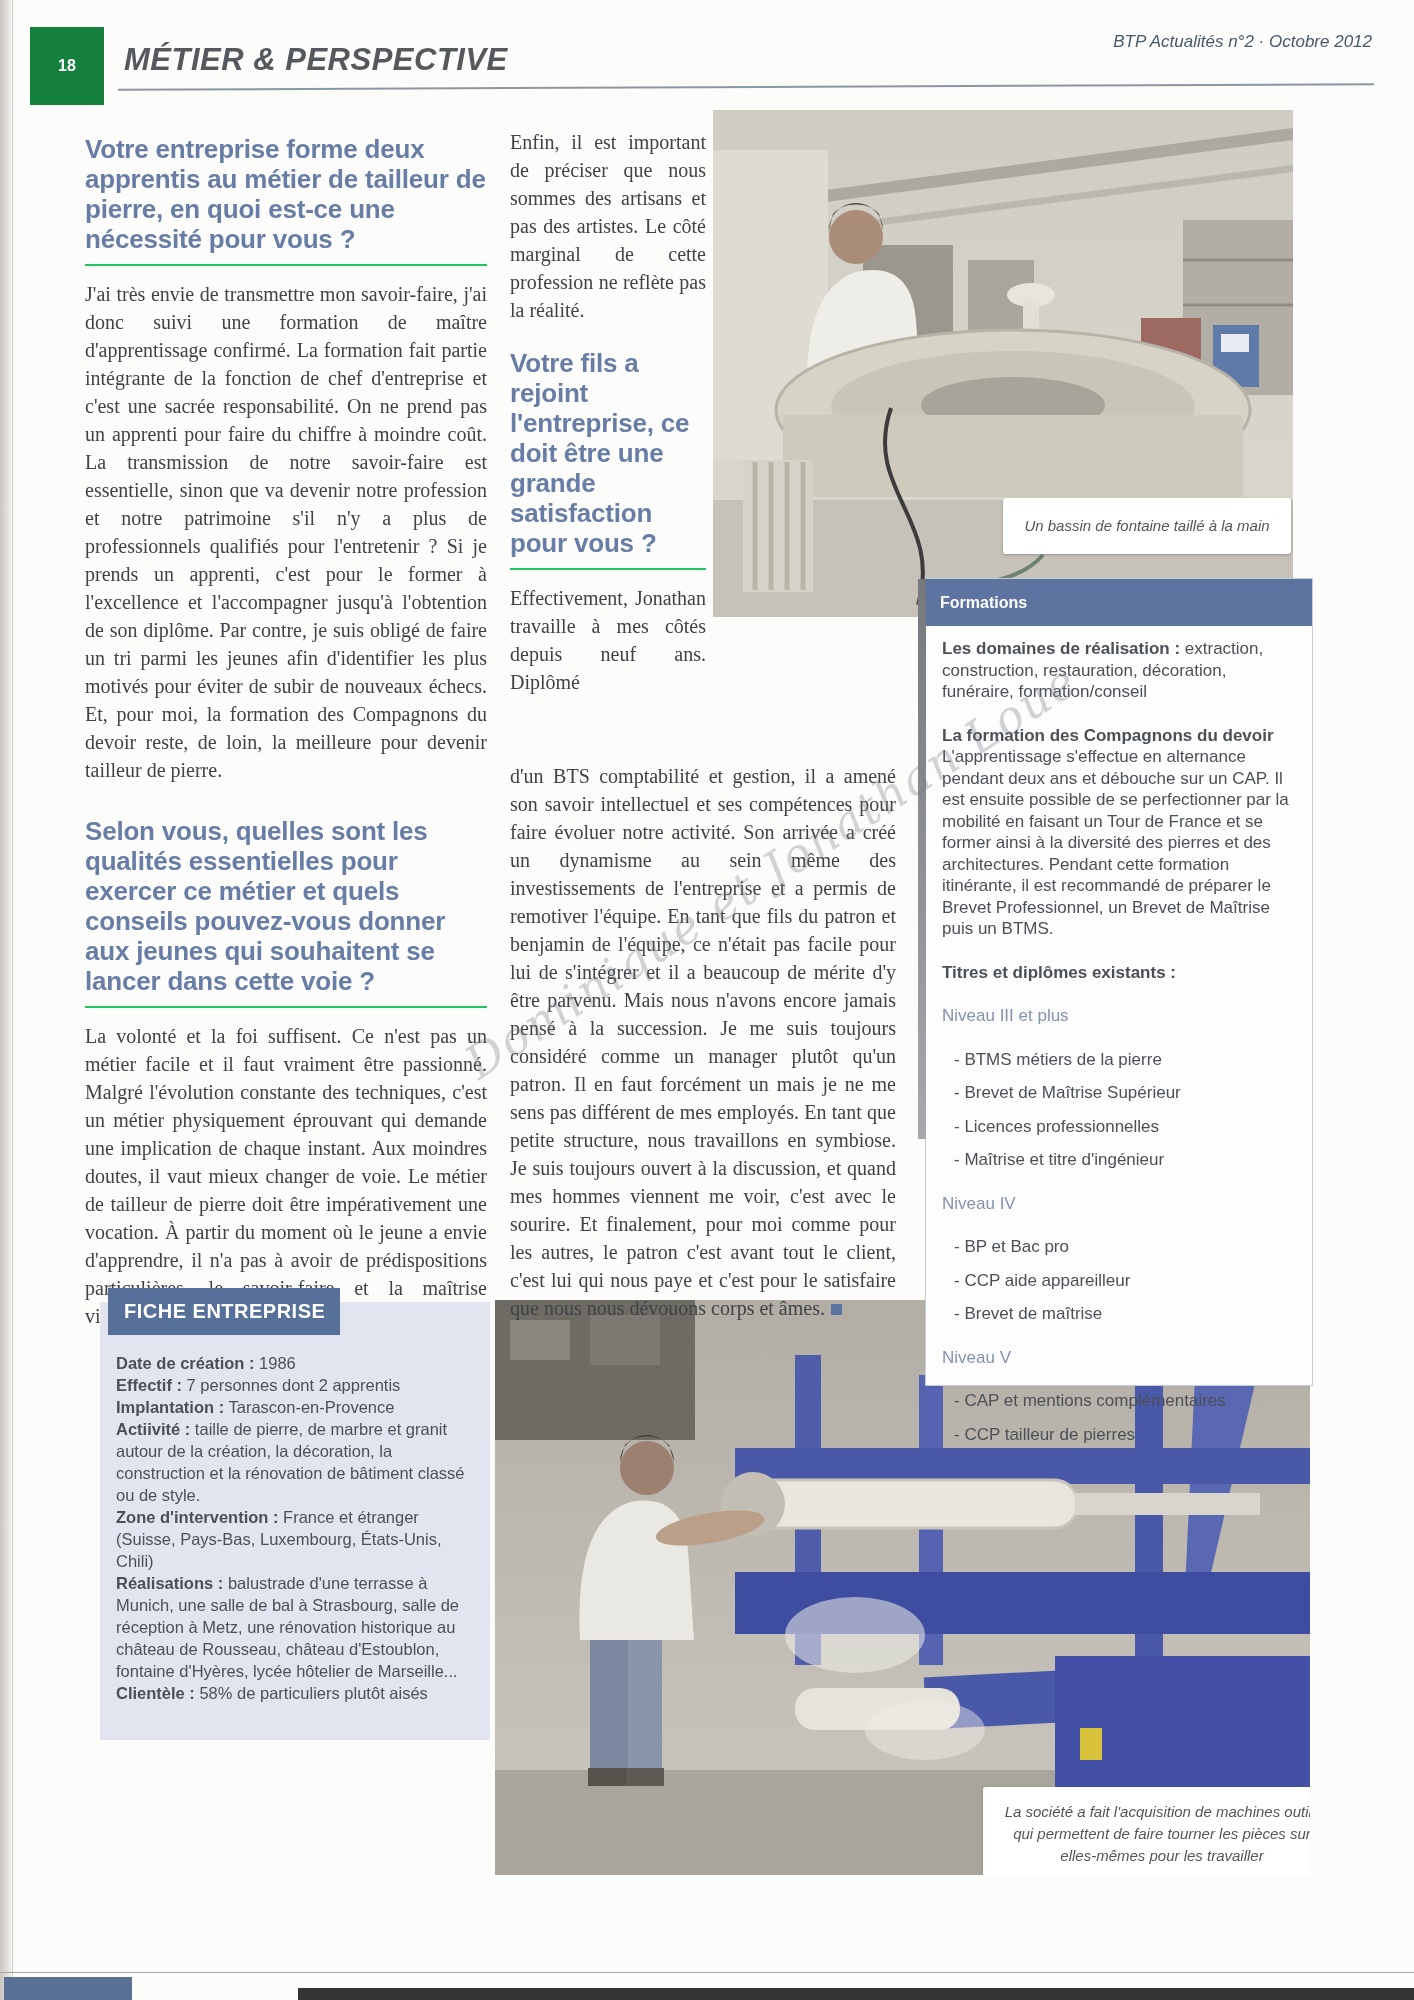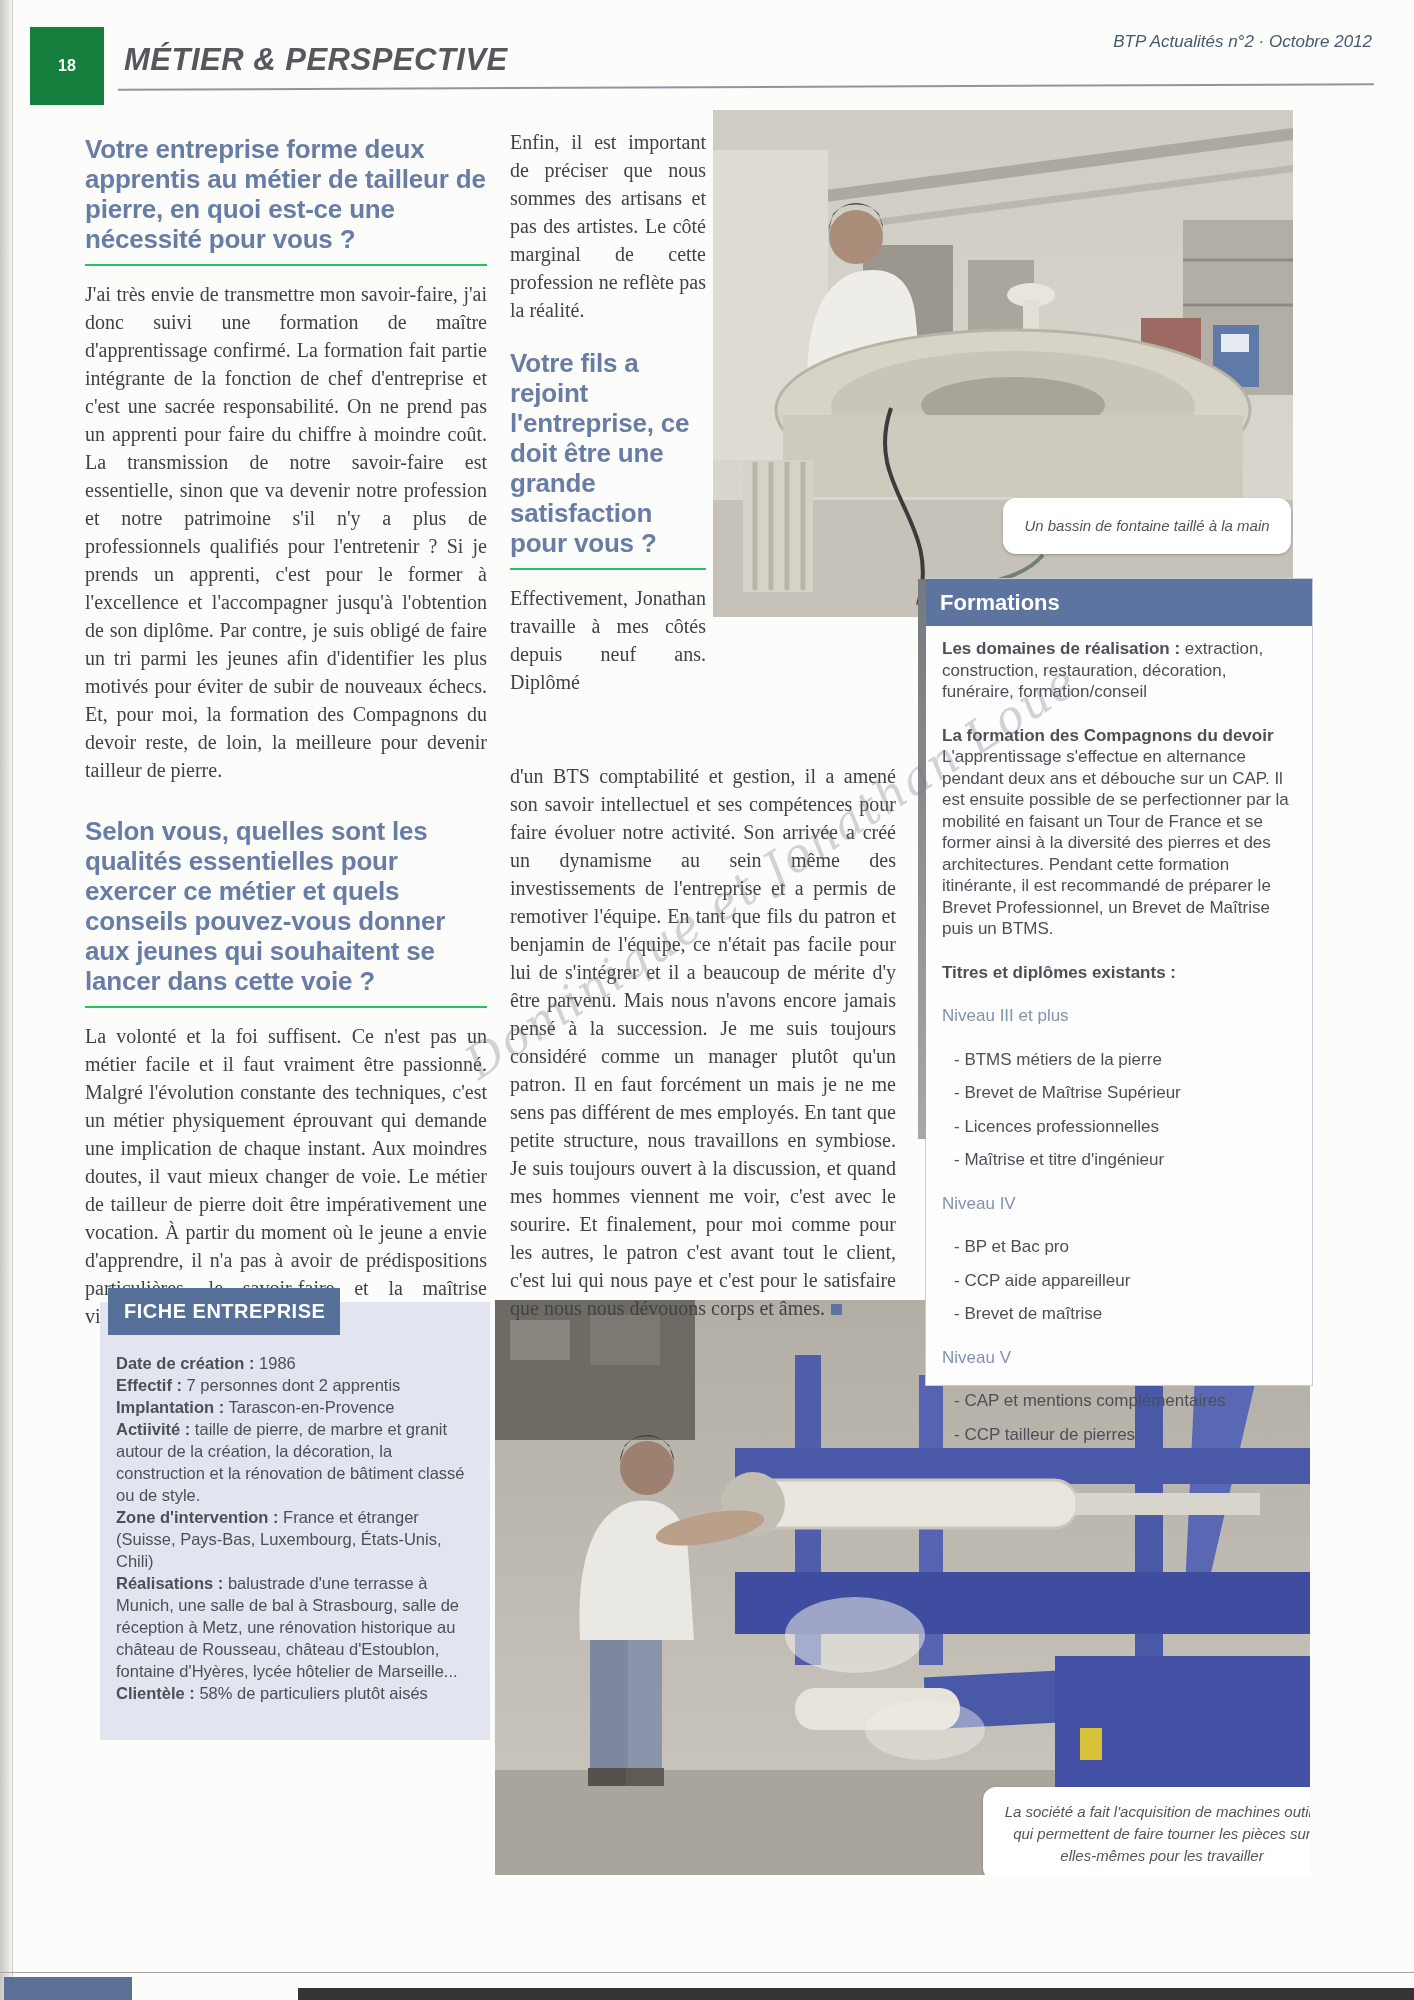--- a/index.html
+++ b/index.html
@@ -31,32 +31,32 @@
   .col-left .q-heading.second{margin-top:32px;}
   .col-mid{position:absolute;left:510px;top:128px;width:196px;z-index:2;}
   .col-mid .q-heading{margin-top:24px;}
   .wide-cont{position:absolute;left:510px;top:762px;width:386px;z-index:2;}
   .end-marker{display:inline-block;width:11px;height:11px;background:#5e74a0;margin-left:6px;}
 
   
   .photo{position:absolute;overflow:hidden;z-index:1;}
   .photo-top{left:713px;top:110px;width:580px;height:507px;}
   .photo-bottom{left:495px;top:1300px;width:815px;height:575px;}
-  .caption{position:absolute;background:#fff;border-radius:13px;box-shadow:0 1px 3px rgba(0,0,0,.25);
+  .caption{position:absolute;background:#fff;border-radius:3px;box-shadow:0 1px 3px rgba(0,0,0,.25);
     font-style:italic;font-size:15px;line-height:1.45;color:#51565b;text-align:center;
     display:flex;align-items:center;justify-content:center;z-index:4;}
   .caption-top{left:290px;top:388px;width:272px;height:52px;padding:2px 8px;}
   .caption-bottom{left:488px;top:487px;width:334px;height:86px;padding:4px 12px;}
 
   
   .formations{position:absolute;left:925px;top:578px;width:388px;height:808px;background:#fdfdfe;
     border:1px solid #c6ccd6;box-sizing:border-box;z-index:3;}
   .formations::before{content:"";position:absolute;left:-8px;top:0;width:8px;height:560px;
     background:linear-gradient(180deg,#75787c,#a6a8ab);}
-  .formations-bar{height:47px;background:#5e74a0;color:#fff;font-weight:bold;font-size:22px;
+  .formations-bar{height:47px;background:#5e74a0;color:#fff;font-weight:bold;font-size:16px;
     display:flex;align-items:center;padding-left:14px;}
   .formations-body{padding:12px 16px 0 16px;font-size:17px;line-height:21.5px;color:#4b5056;}
   .formations-body p{margin:0 0 22px 0;}
   .formations-body b{font-weight:bold;}
   .level-name{color:#8392ad;margin:0;}
   .level-items p{margin:12px;}
   .level-block{margin-bottom:22px;}
   .titles-label{font-weight:bold;margin:0 0 22px 0;}
 
   

